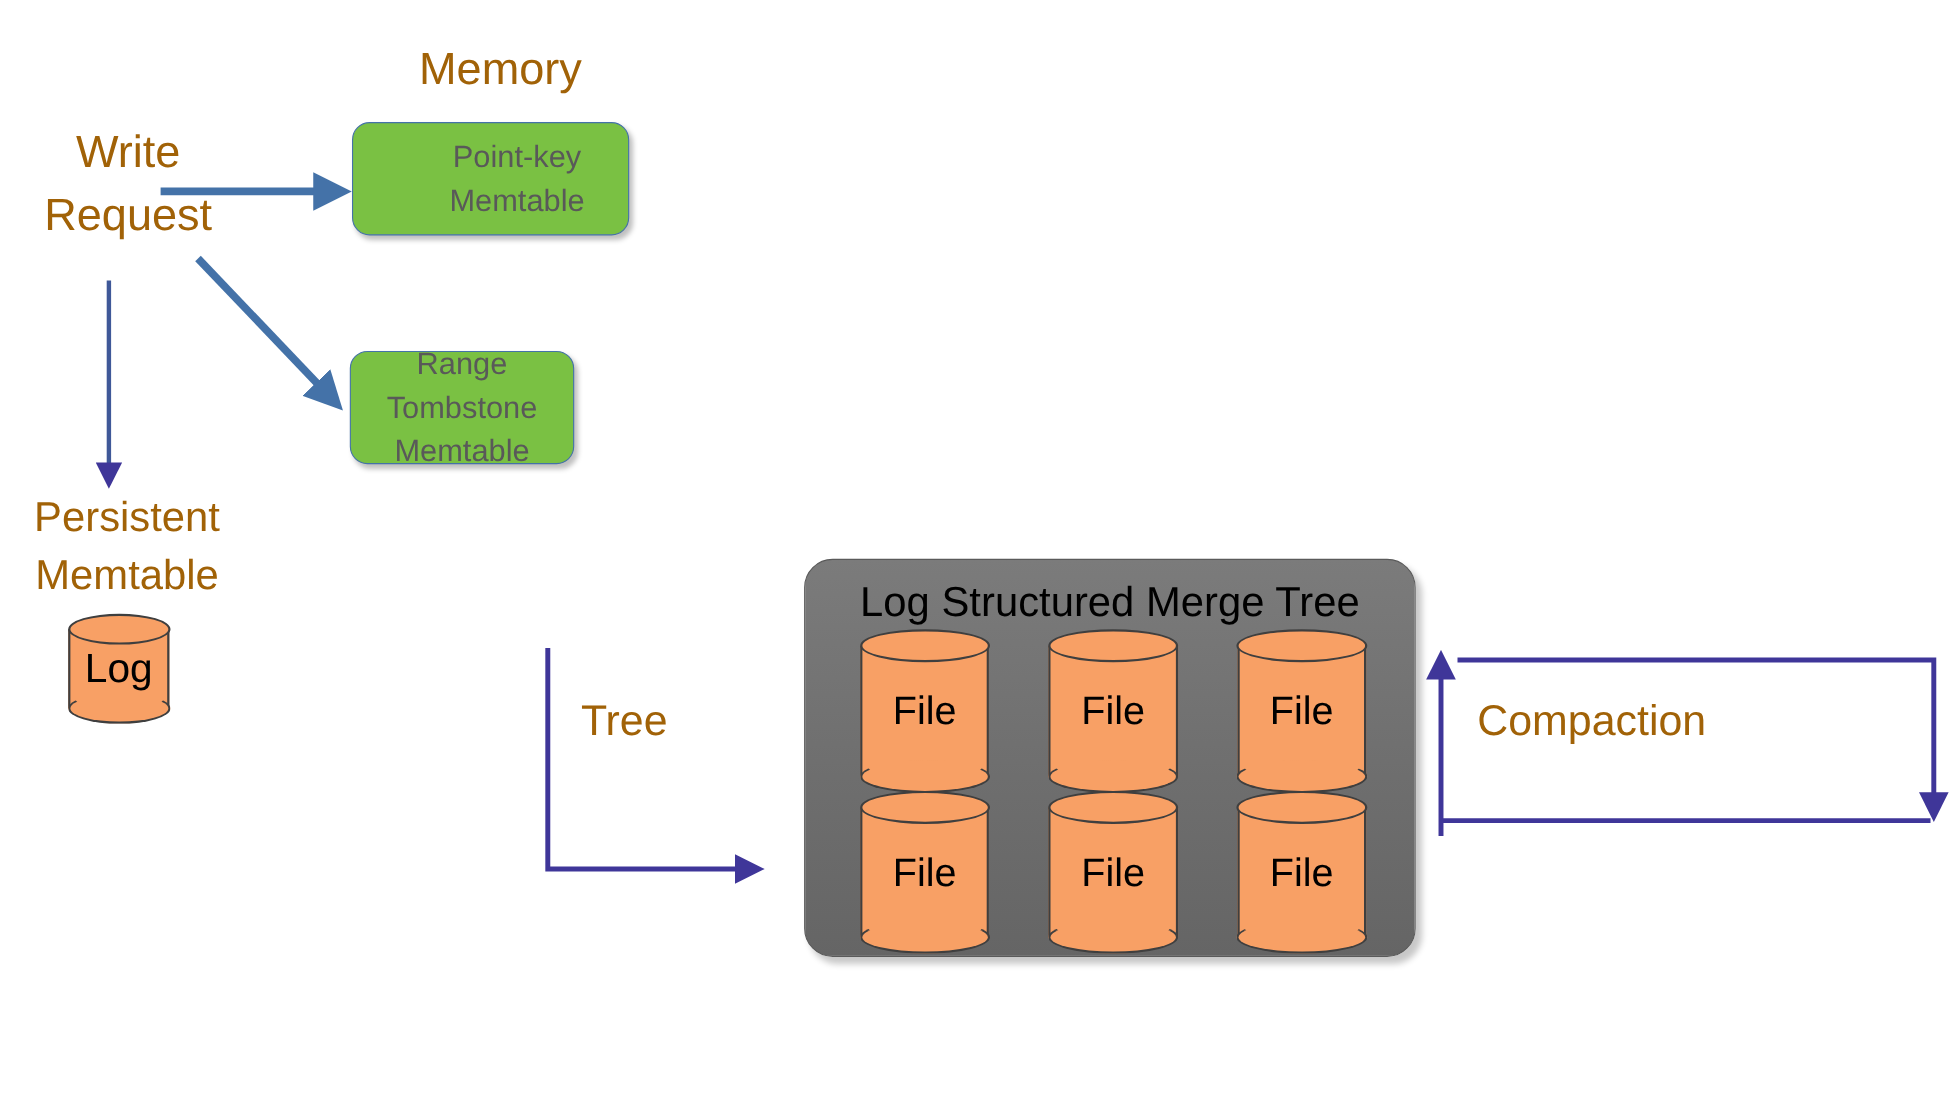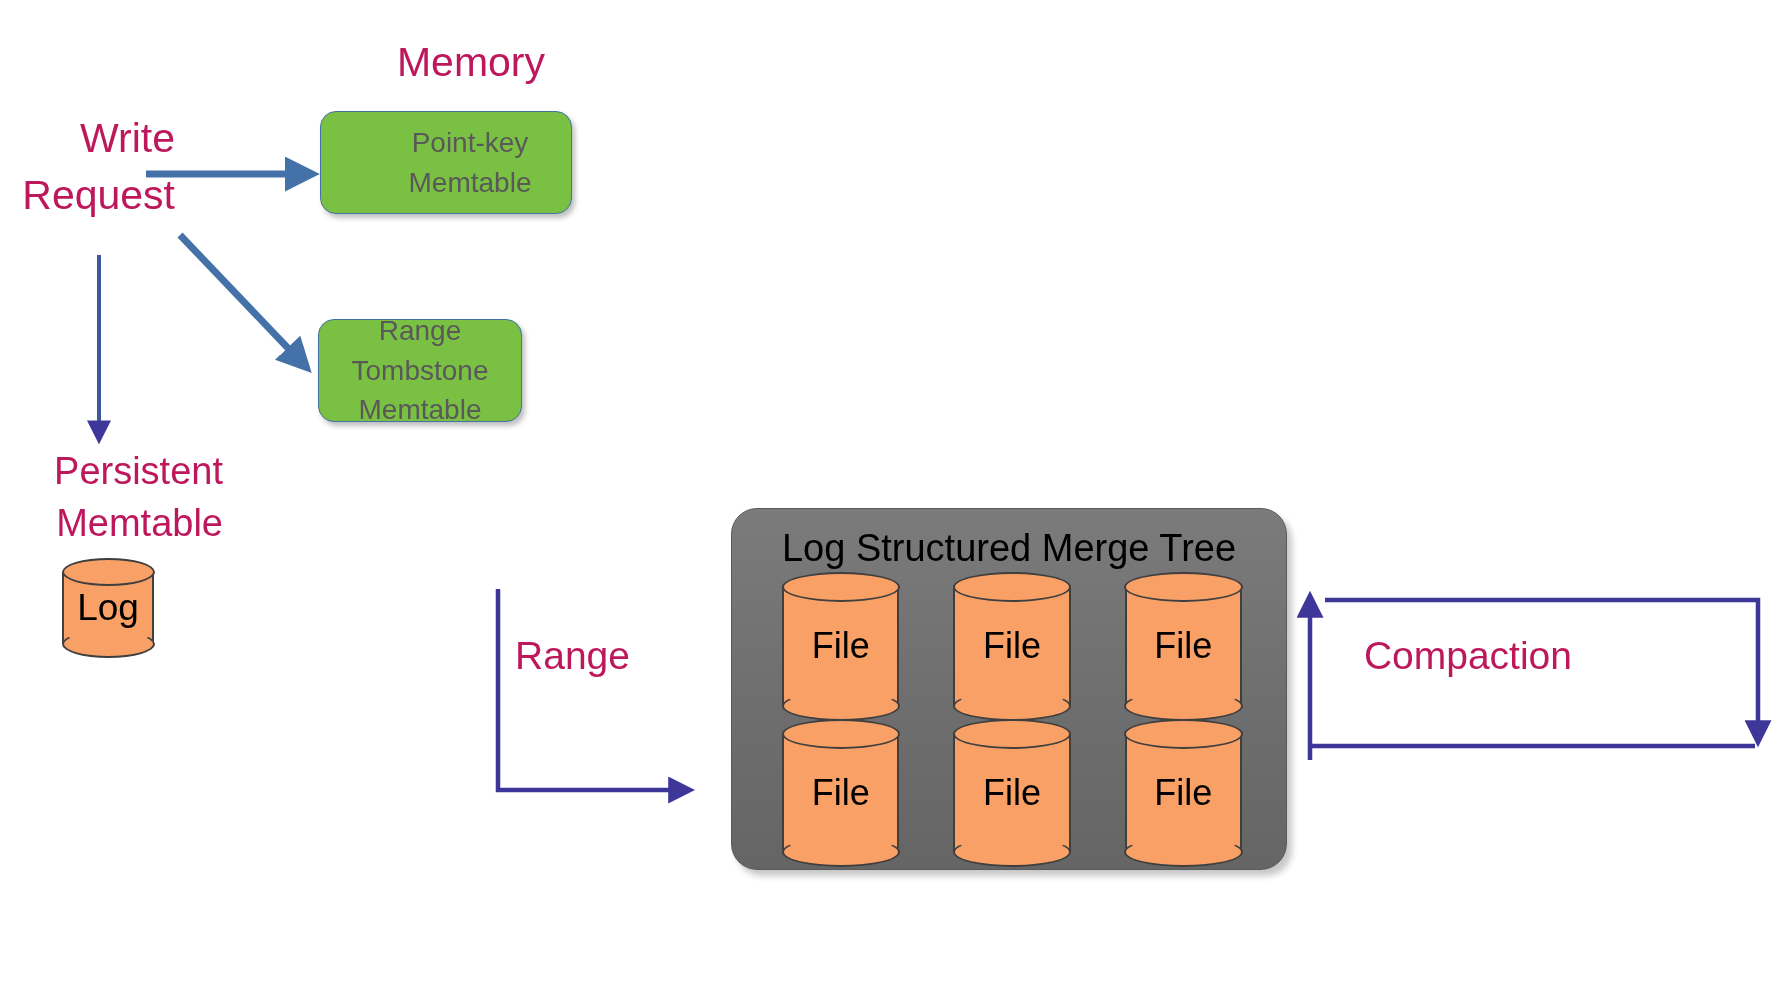--- a/index.html
+++ b/index.html
@@ -12,38 +12,39 @@
   }
   #canvas {
     position: relative;
     width: 1773px;
     height: 995px;
     background: #ffffff;
     overflow: hidden;
   }
   .lbl {
     position: absolute;
-    color: #be185d;
+    color: #a16207;
     white-space: nowrap;
     line-height: 1.18;
-    text-align: right;
+    text-align: center;
   }
   
   #memory-label {
     left: 365px;
     top: 38px;
     width: 180px;
     font-size: 41px;
   }
   #write-request-label {
     left: 0px;
     top: 110px;
     width: 175px;
     font-size: 41px;
     line-height: 1.38;
+    padding-left: 29px;
   }
   #persistent-storage-label {
     left: 8px;
     top: 446px;
     width: 215px;
     font-size: 38px;
     line-height: 1.36;
   }
   #flush-label {
     left: 505px;
@@ -217,21 +218,21 @@
   <div class="lbl" id="write-request-label">
     <div>Write</div>
     <div>Request</div>
   </div>
 
   <div class="lbl" id="persistent-storage-label">
     <div>Persistent</div>
     <div>Memtable</div>
   </div>
 
-  <div class="lbl" id="flush-label">Range</div>
+  <div class="lbl" id="flush-label">Tree</div>
 
   <div class="lbl" id="compaction-label">Compaction</div>
 
   <div class="memtable" id="point-key-memtable">
     <div>
       <span>Point-key</span><br>
       <span>Memtable</span>
     </div>
   </div>
 

